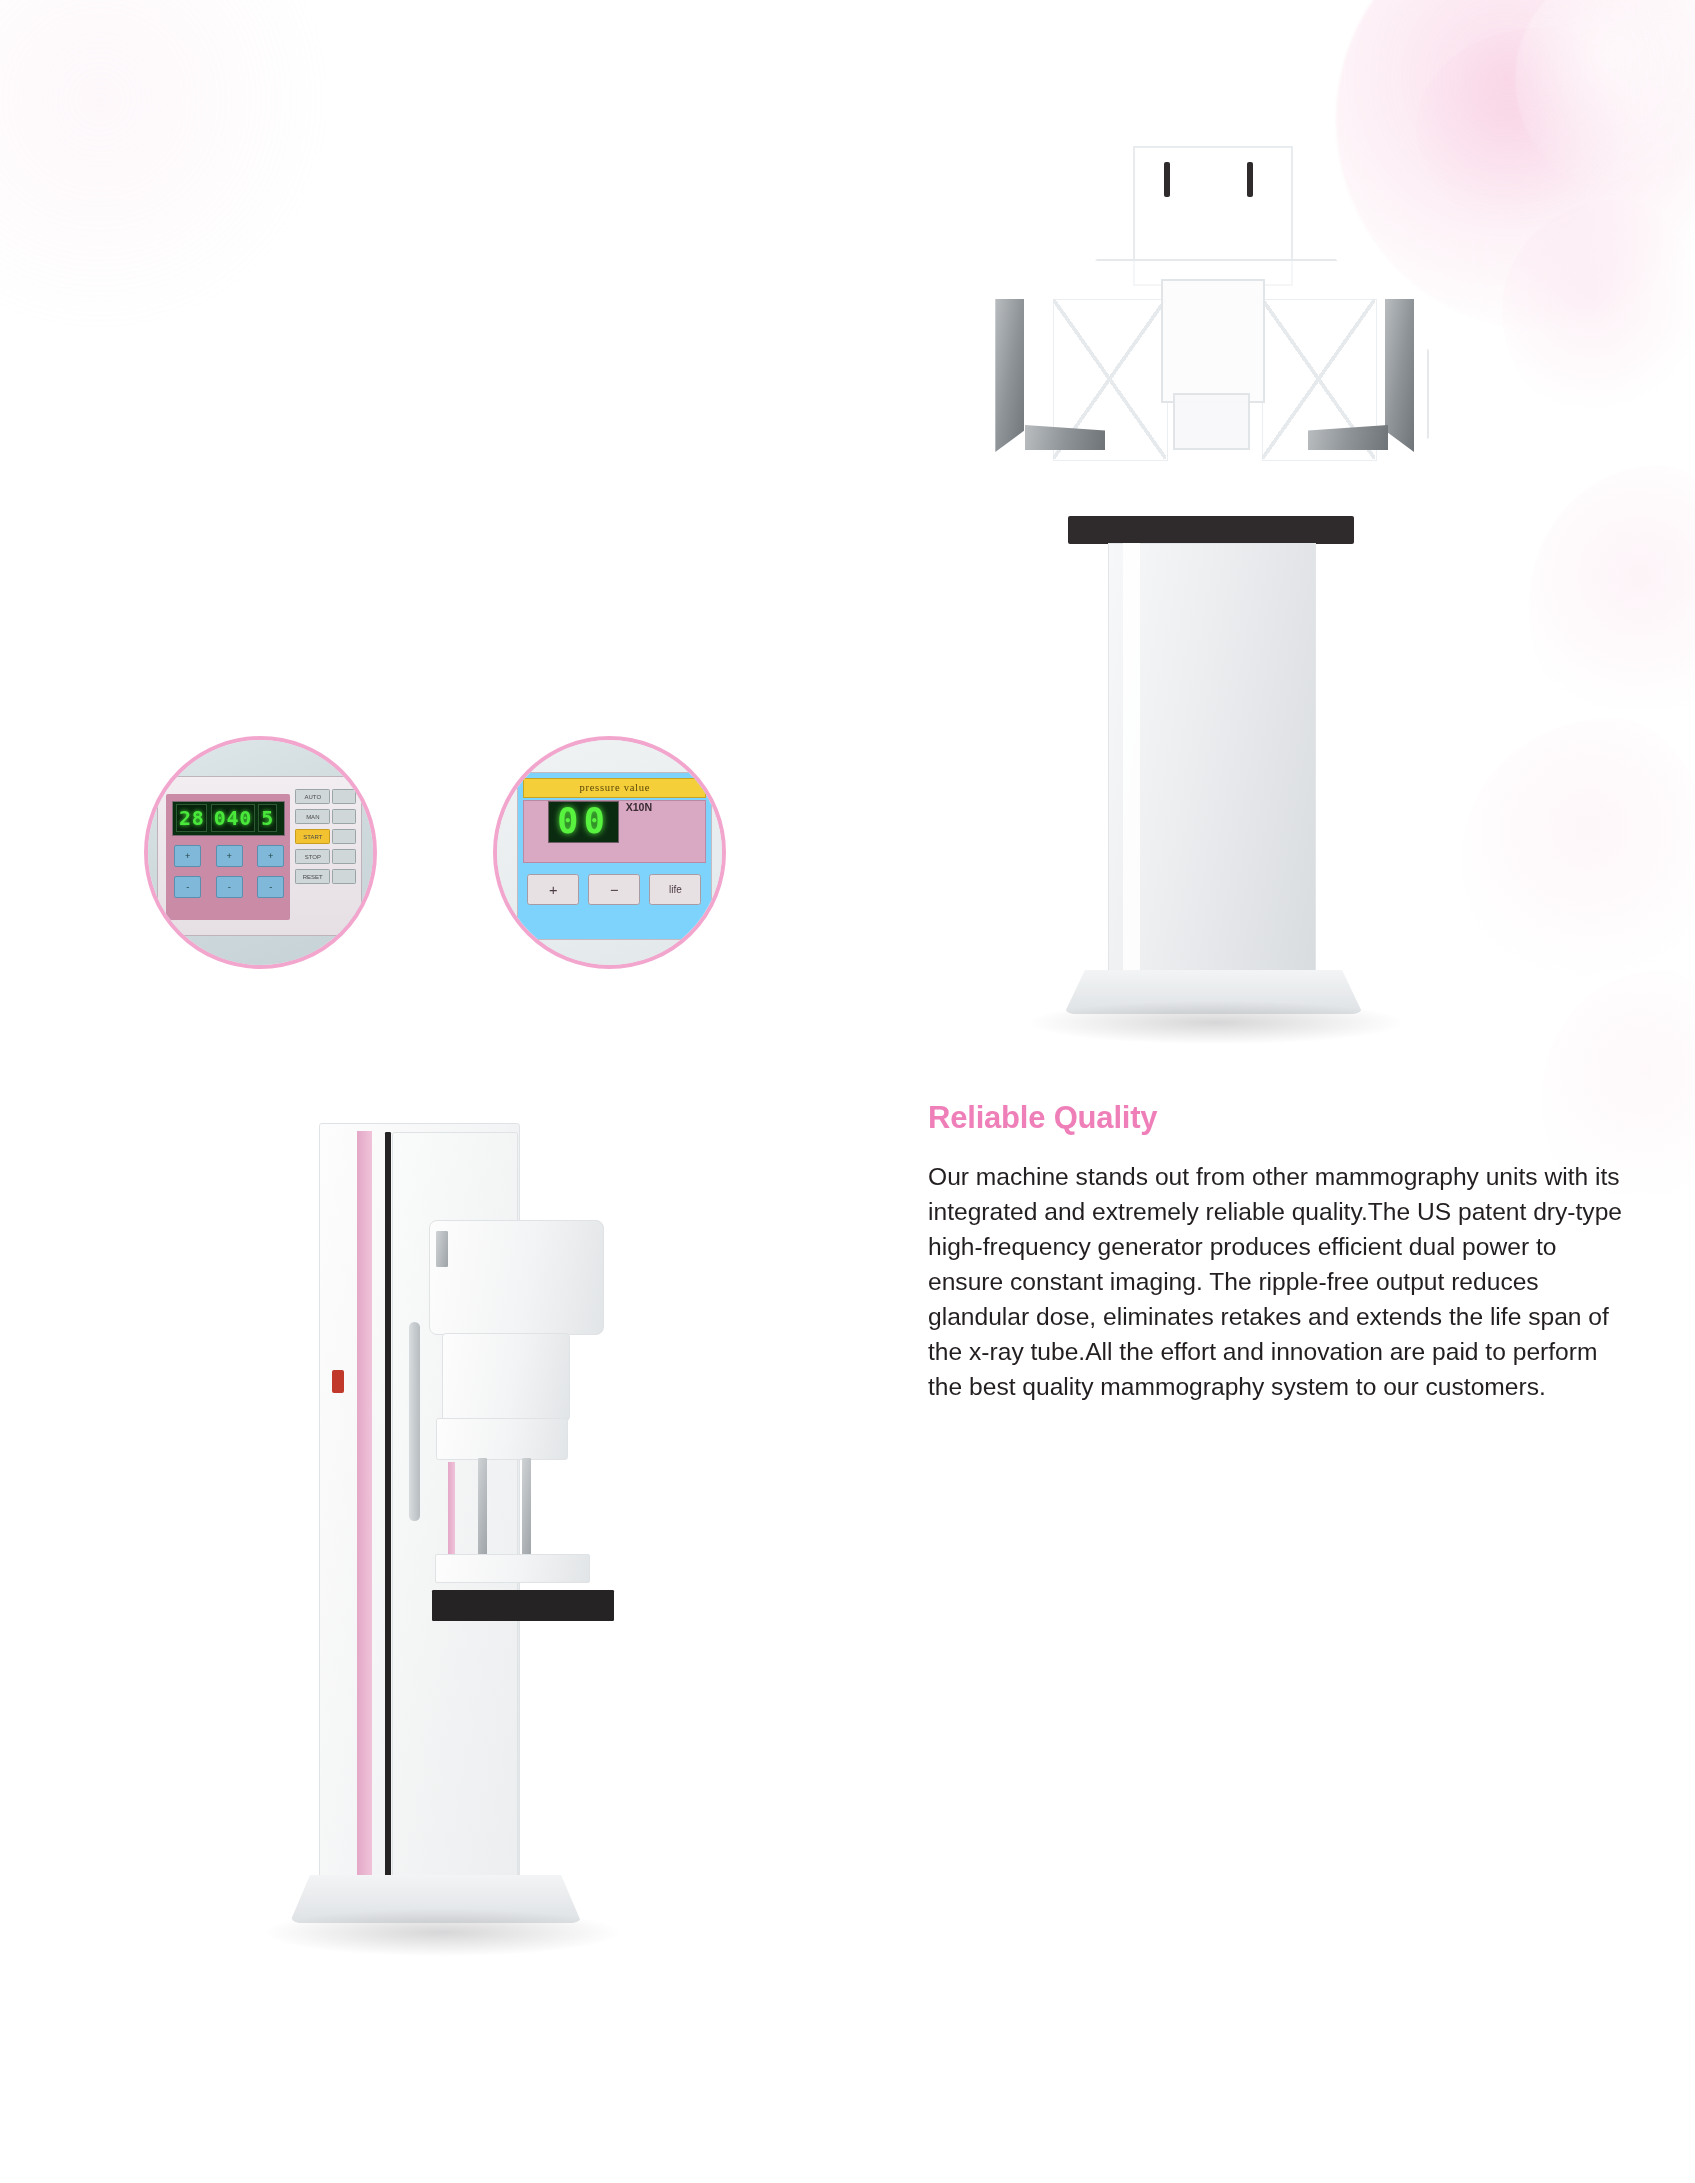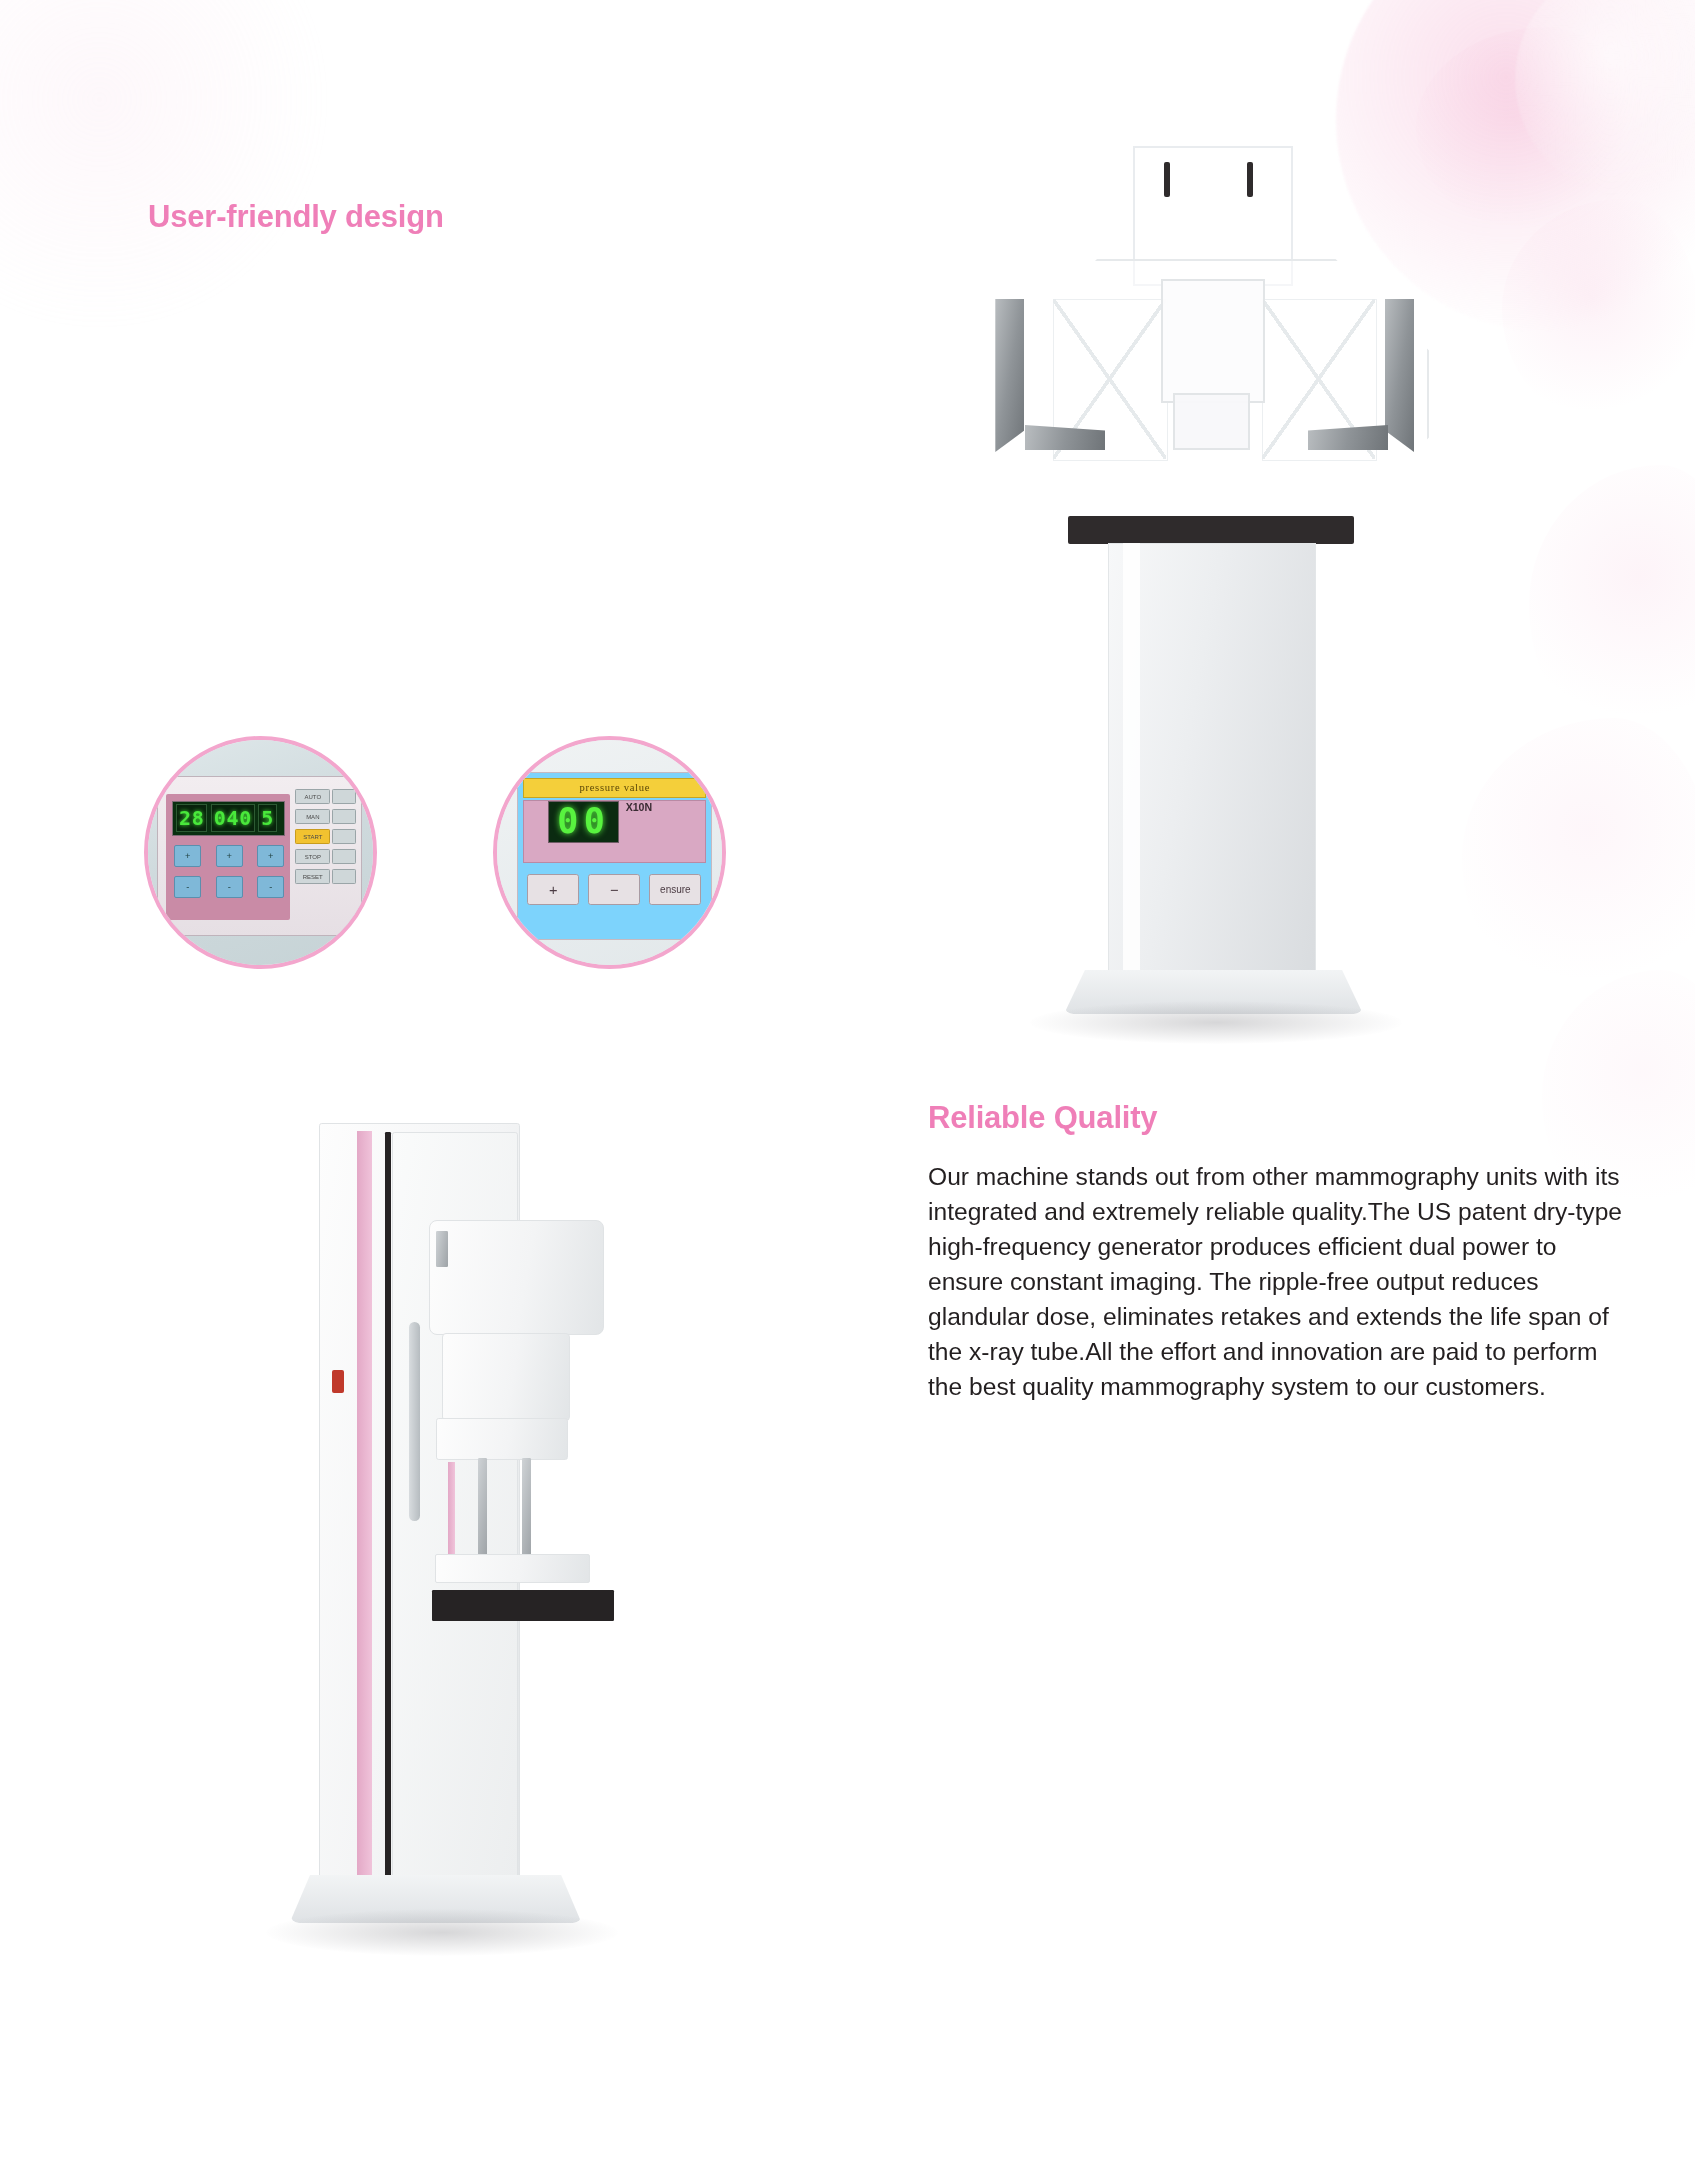--- a/index.html
+++ b/index.html
@@ -308,21 +308,20 @@
   <div class="blossom" style="left:1515px; top:-40px; width:239px; height:239px;
               background:radial-gradient(circle at 40% 40%, rgba(255,255,255,0.65) 0%, rgba(255,255,255,0) 70%);"></div>
 
   <div class="blossom" style="left:-133px; top:-133px; width:465px; height:465px;
               background:radial-gradient(circle at 50% 50%, rgba(247,214,231,0.18) 0%, rgba(255,255,255,0) 70%);"></div>
 </div>
 
 <div class="page">
 
   <div id="block-user-friendly">
-    <div class="section-title">User-friendly design</div>
   </div>
 
   <div class="circle-photo" id="photo-control-panel">
     <div class="cp-bg"></div>
     <div class="cp-body">
       <div class="cp-leftpanel">
         <div class="cp-display">
           <span class="cp-seg">28</span>
           <span class="cp-seg">040</span>
           <span class="cp-seg">5</span>
@@ -359,21 +358,21 @@
     <div class="pg-bg"></div>
     <div class="pg-face">
       <div class="pg-header">pressure value</div>
       <div class="pg-window">
         <span class="pg-digits">00</span>
         <span class="pg-unit">X10N</span>
       </div>
       <div class="pg-keys">
         <div class="pg-key">+</div>
         <div class="pg-key">−</div>
-        <div class="pg-key small">ensure</div>
+        <div class="pg-key small">life</div>
       </div>
     </div>
   </div>
 
   <div class="product" id="product-crated">
 
     <div class="crate-box" style="left:143px; top:0px; width:156px; height:136px; background:rgba(255,255,255,0.9);"></div>
     <div class="crate-dark" style="left:174px; top:16px; width:6px; height:35px;"></div>
     <div class="crate-dark" style="left:257px; top:16px; width:6px; height:35px;"></div>
 

